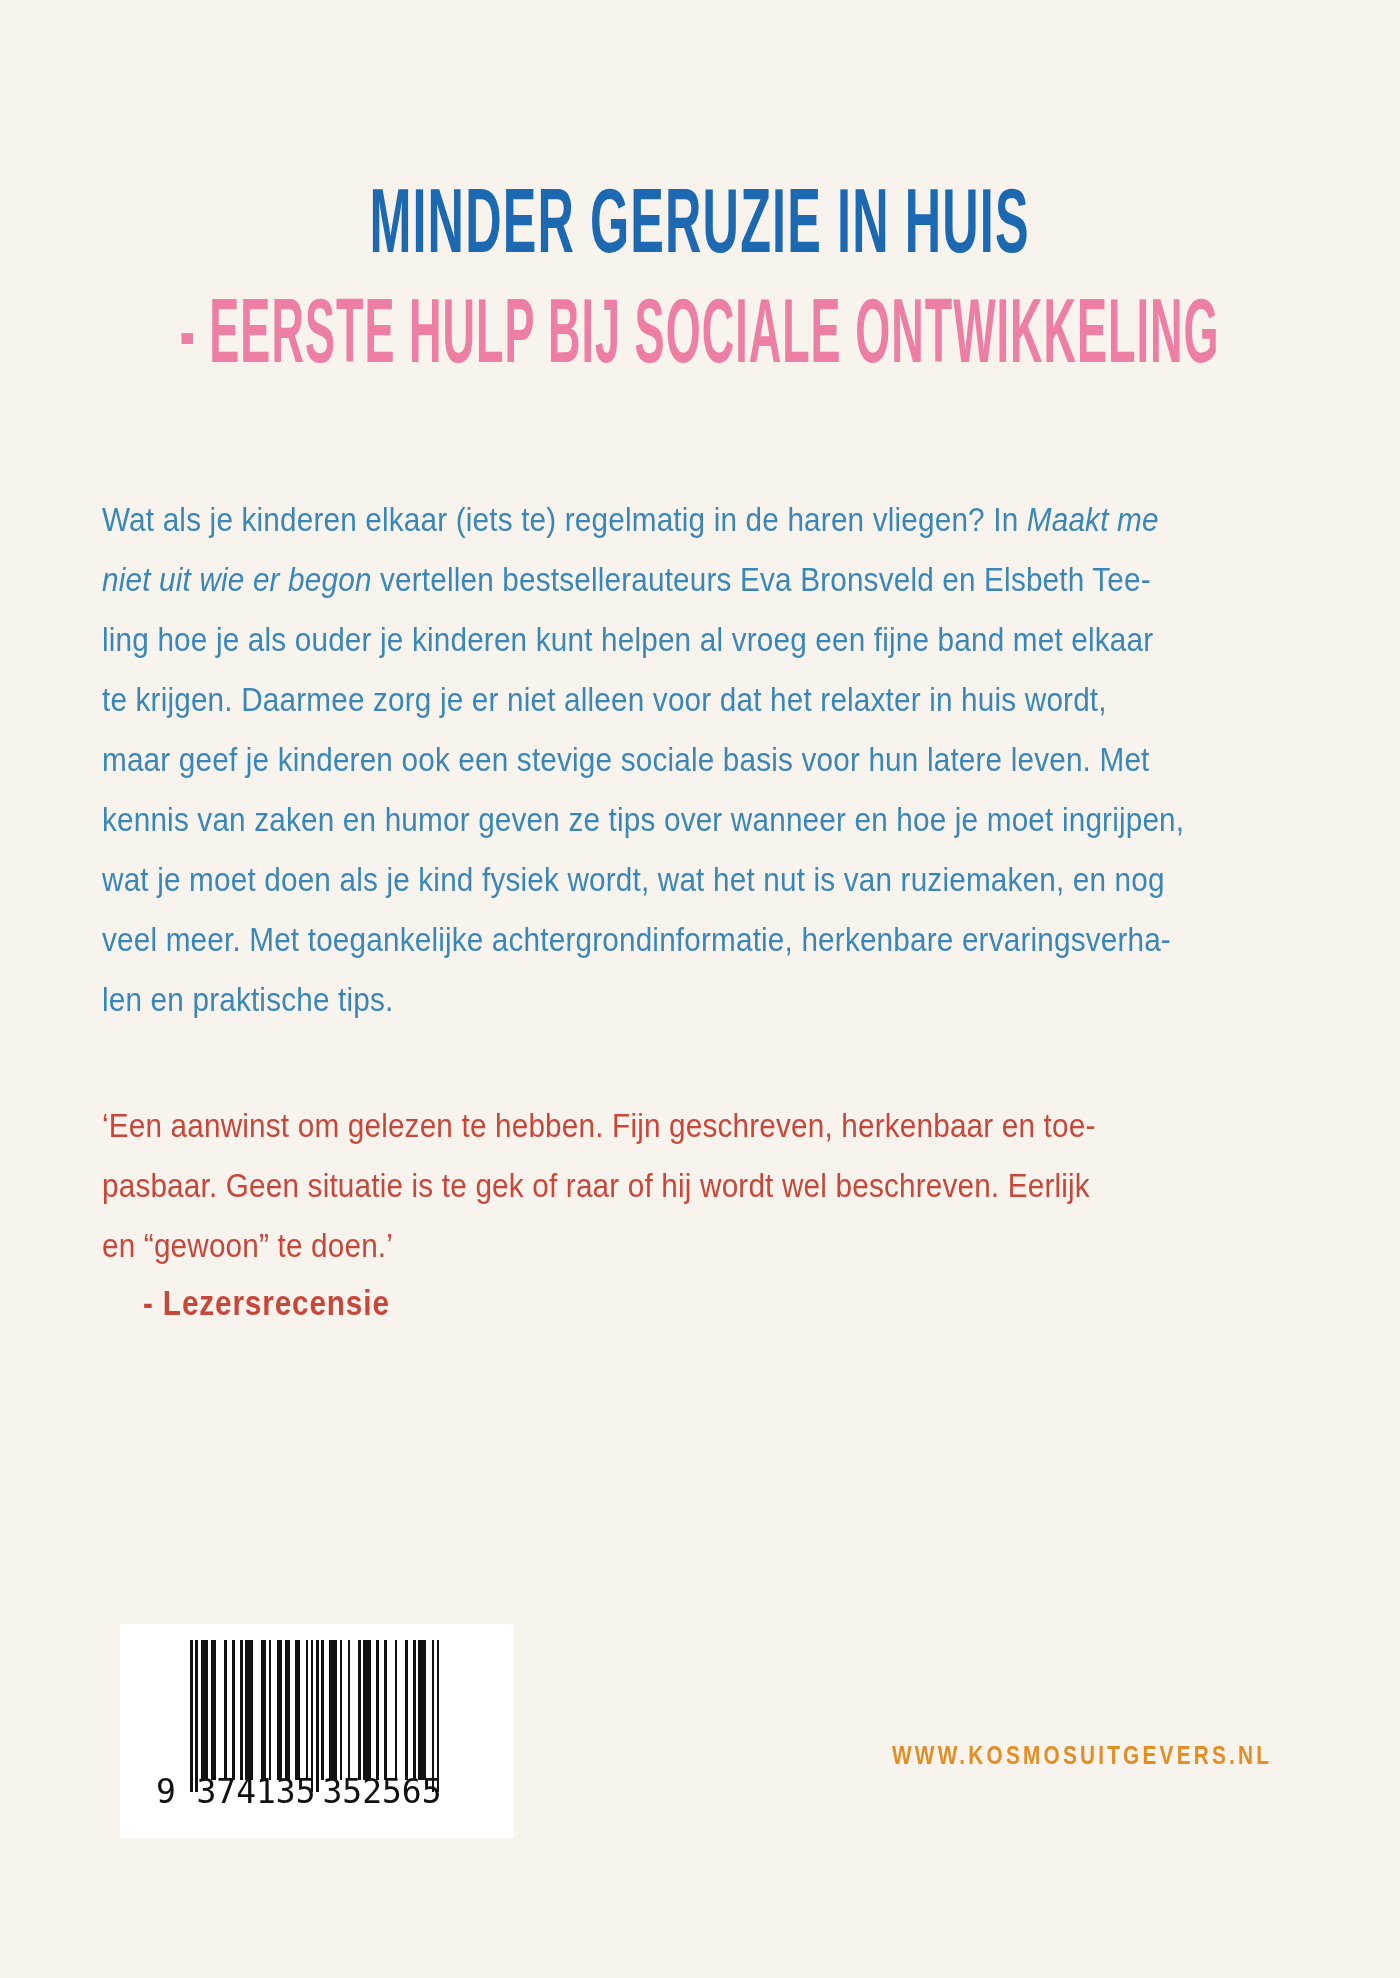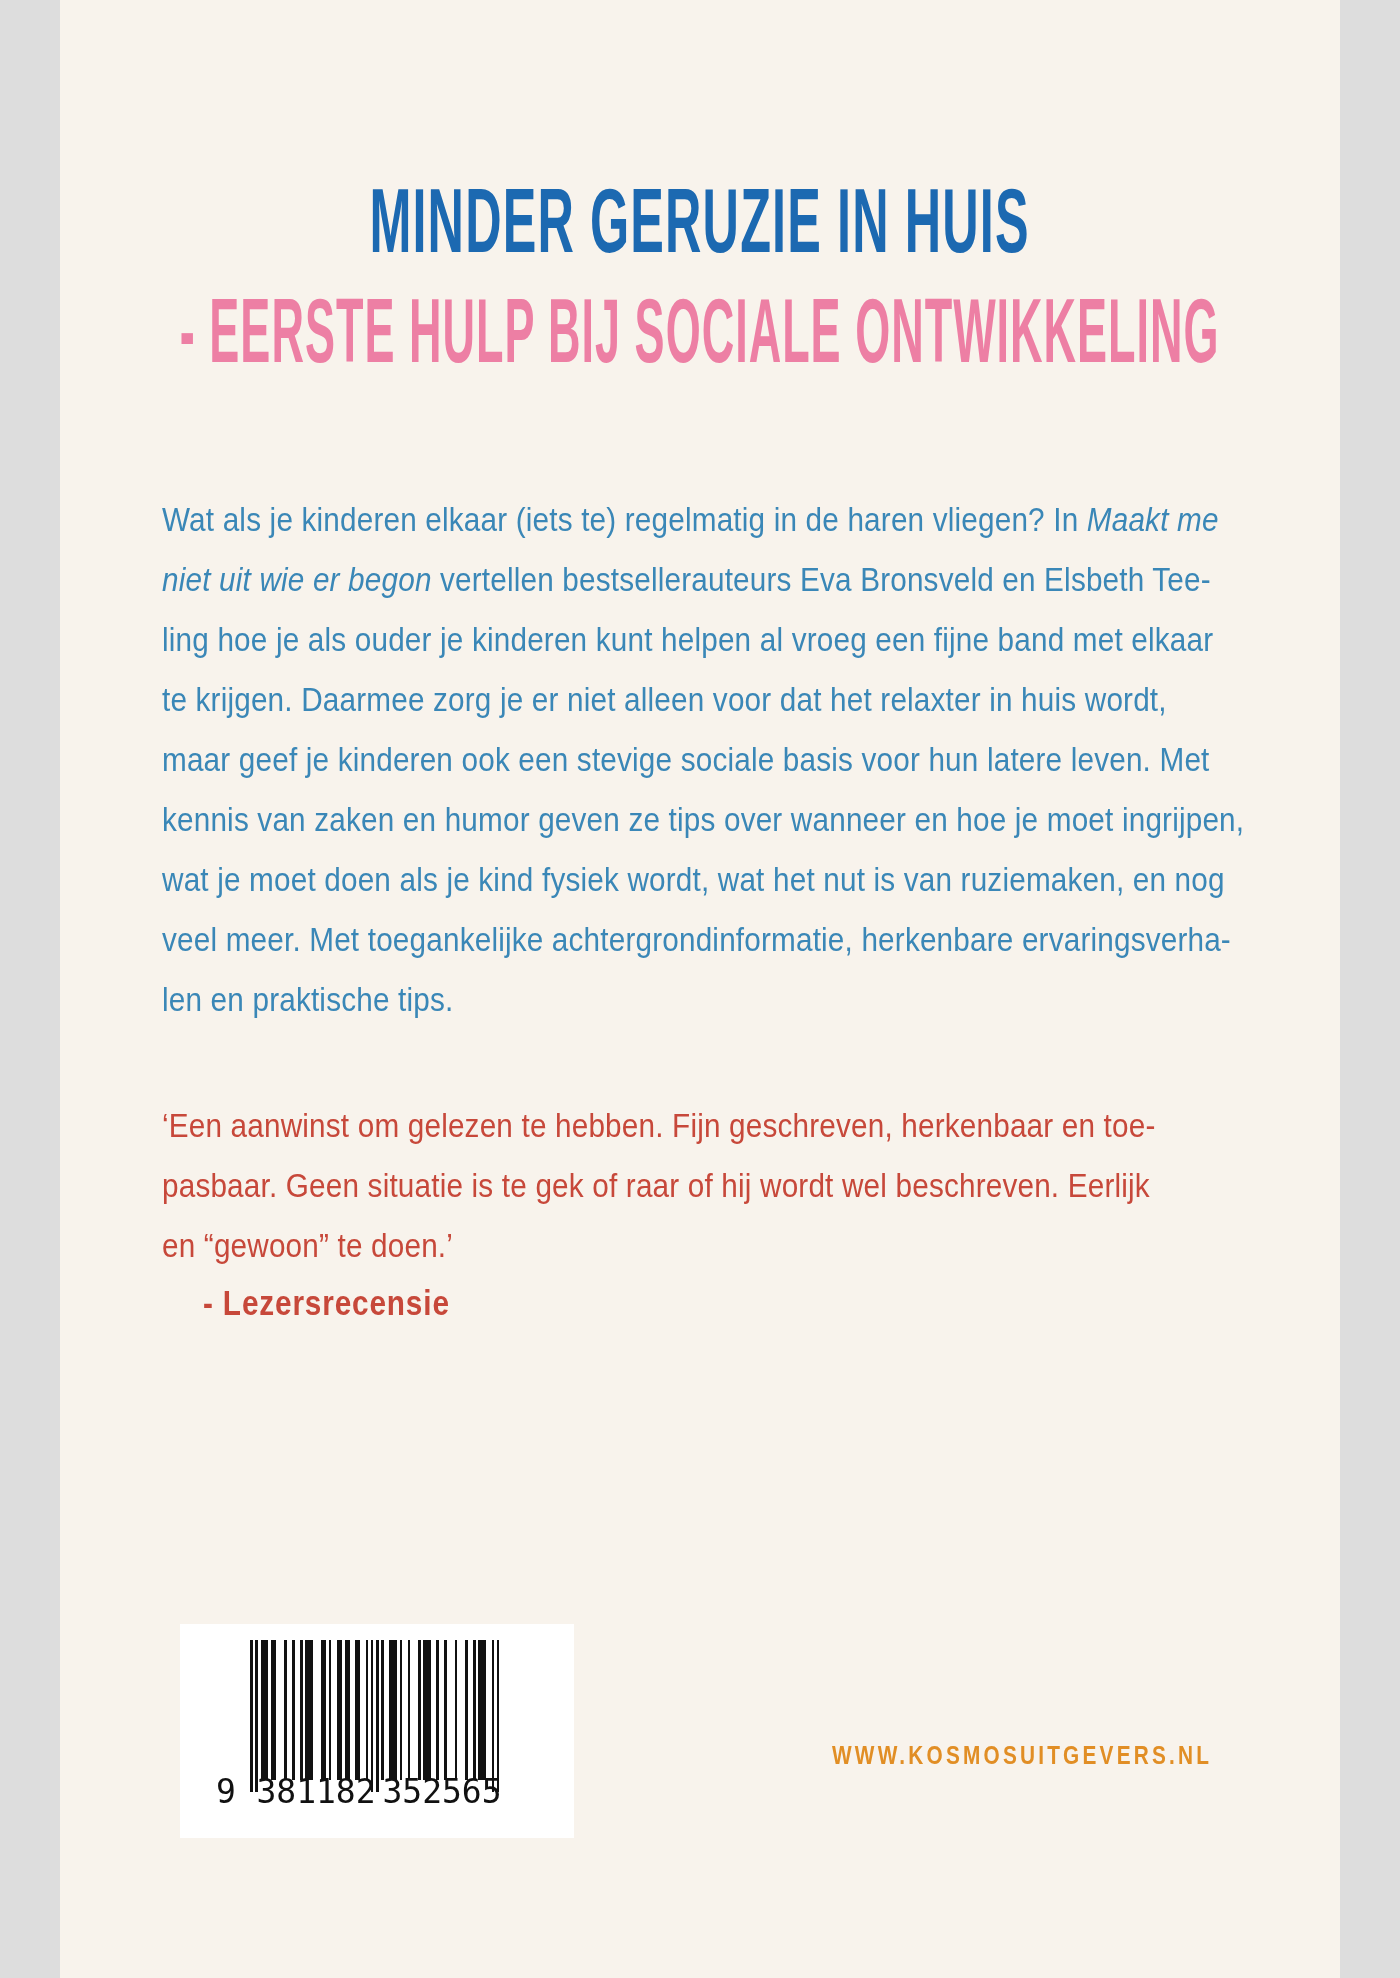--- a/index.html
+++ b/index.html
@@ -3,21 +3,21 @@
 <meta charset="utf-8">
 <style>
   :root{
     --bg:#f8f3ec; --title-blue:#1c69b1; --sub-pink:#ed7fa4;
     --body-blue:#3a87b7; --review-red:#c7483a; --url-orange:#e18e25;
     --bc-bg:#ffffff; --bc-bar:#111111;
   }
   html,body{margin:0;padding:0;}
   body{background:#ddd;font-family:"Liberation Sans",sans-serif;}
   .page{
-    position:relative;width:1280px;height:1978px;background:var(--bg);
+    position:relative;width:1400px;height:1978px;background:var(--bg);
     overflow:hidden;margin:0 auto;
   }
   
   .title-wrap{position:absolute;left:0;width:100%;display:flex;justify-content:center;}
   .tw1{top:176px;}
   .tw2{top:286px;}
   .headline{
     font-family:"Liberation Sans",sans-serif;font-weight:bold;font-size:90px;
     line-height:1;white-space:nowrap;letter-spacing:2px;
   }
@@ -187,21 +187,21 @@
         <div class="mod on"></div>
         <div class="mod on"></div>
         <div class="mod on"></div>
         <div class="mod"></div>
         <div class="mod"></div>
         <div class="mod on guard"></div>
         <div class="mod guard"></div>
         <div class="mod on guard"></div>
       </div>
     <span class="bc-num bc-first">9</span>
-    <span class="bc-num bc-g1">381182</span>
+    <span class="bc-num bc-g1">374135</span>
     <span class="bc-num bc-g2">352565</span>
   </div>
 
   <div class="url-wrap">
     <span>WWW.KOSMOSUITGEVERS.NL</span>
   </div>
 
 </div>
 
 </body></html>

